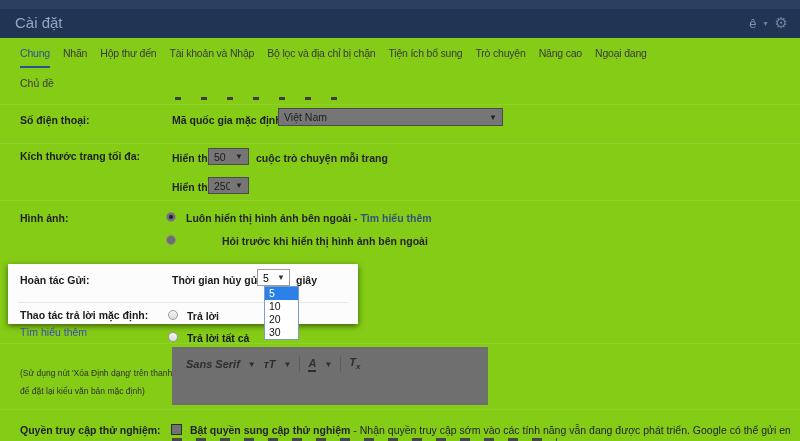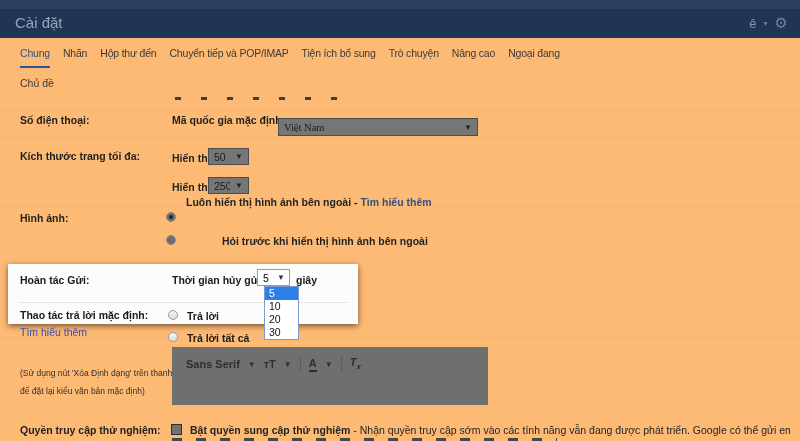--- a/index.html
+++ b/index.html
@@ -1,18 +1,18 @@
 <!DOCTYPE html>
 <html><head>
 <meta charset="utf-8">
 <style>
   * { margin:0; padding:0; box-sizing:border-box; }
   html,body { width:800px; height:441px; overflow:hidden; }
   body { font-family:"Liberation Sans","DejaVu Sans",sans-serif; background:#616161; }
-  .screen { position:relative; width:800px; height:441px; background:#fdba74; overflow:hidden; }
+  .screen { position:relative; width:800px; height:441px; background:#84cc16; overflow:hidden; }
 
   
   .topstrip { position:absolute; left:0; top:0; width:800px; height:9px; background:#2b3e5f; }
   .appbar { position:absolute; left:0; top:9px; width:800px; height:29px; background:#203454; }
   .appbar .title { position:absolute; left:15px; top:5px; font-size:15px; color:#97a5bb; }
   .appbar .right { position:absolute; right:12px; top:5px; display:flex; align-items:center; gap:7px; }
   .acct { color:#8593a9; font-size:13px; cursor:pointer; }
   .caret-sm { color:#6f7d93; font-size:8px; cursor:pointer; }
   .gear { color:#72809a; font-size:15px; cursor:pointer; }
 
@@ -48,21 +48,21 @@
   .wsel .car { font-size:8px; color:#333; padding:0 4px; }
   .wradio { position:absolute; width:10px; height:10px; border-radius:50%; border:1px solid #9c9c9c; background:linear-gradient(#f4f4f4,#dcdcdc); cursor:pointer; }
   .ddlist { position:absolute; left:256px; top:22px; width:35px; background:#fff; border:1px solid #7d9ccd; z-index:5; }
   .ddopt { height:13px; line-height:13px; font-size:10.5px; color:#111; padding-left:4px; cursor:pointer; }
   .ddopt.hl { background:#2b7fe8; color:#fff; }
 
   
   .note { position:absolute; font-size:8.5px; color:#303030; white-space:nowrap; }
   .panel { position:absolute; left:172px; top:347px; width:316px; height:58px; background:#6f6f6f; }
   .tbar { position:absolute; left:14px; top:9px; display:flex; align-items:center; gap:8px; color:#2e2e2e; }
-  .tbtn { font-size:11px; font-weight:bold; color:#2e2e2e; cursor:pointer; white-space:nowrap; }
+  .tbtn { font-size:11px; font-weight:bold; color:#2e2e2e; cursor:pointer; white-space:nowrap;font-style:italic; }
   .tcar { font-size:8px; color:#2e2e2e; cursor:pointer; }
   .tsep { width:1px; height:16px; background:#5c5c5c; }
   .ul { border-bottom:2px solid #2e2e2e; padding-bottom:1px; }
   .tx { font-style:italic; }
   .tx sub { font-size:8px; }
   .preview { position:absolute; left:14px; top:37px; font-size:10.5px; color:#262626; white-space:nowrap; }
 
   .checkbox { position:absolute; width:11px; height:11px; border:1px solid #2e2e2e; background:#717171; cursor:pointer; }
   .exp-desc { position:absolute; left:190px; top:424px; width:600px; font-size:10.5px; color:#242424; white-space:nowrap; overflow:hidden; }
 </style>
@@ -78,58 +78,60 @@
       <span class="acct">ê</span>
       <span class="caret-sm">▾</span>
       <span class="gear">⚙</span>
     </div>
   </div>
 
   <div class="tabs1">
     <span class="tab active">Chung</span>
     <span class="tab">Nhãn</span>
     <span class="tab">Hộp thư đến</span>
-    <span class="tab">Chuyển tiếp và POP/IMAP</span>
+    <span class="tab">Tài khoản và Nhập</span>
+    <span class="tab">Bộ lọc và địa chỉ bị chặn</span>
     <span class="tab">Tiện ích bổ sung</span>
     <span class="tab">Trò chuyện</span>
     <span class="tab">Nâng cao</span>
     <span class="tab">Ngoại đang</span>
   </div>
   <div class="tab2">Chủ đề</div>
 
   <div class="marks" style="left:175px; top:97px; width:165px;"></div>
 
   <div class="divider" style="top:104px;"></div>
   <div class="divider" style="top:143px;"></div>
   <div class="divider" style="top:200px;"></div>
   <div class="divider" style="top:343px;"></div>
   <div class="divider" style="top:409px;"></div>
 
   <div class="lbl" style="left:20px; top:114px;">Số điện thoại:</div>
   <div class="lbl" style="left:172px; top:114px;">Mã quốc gia mặc định:</div>
-  <div class="dsel" style="left:278px; top:118px; width:200px;font-family:Liberation Serif, serif;">
+  <div class="dsel" style="left:278px; top:108px; width:225px;">
     <span class="txt">Việt Nam</span>
     <span class="car">▼</span>
   </div>
 
   <div class="lbl" style="left:20px; top:150px;">Kích thước trang tối đa:</div>
   <div class="val abs" style="left:172px; top:152px;">Hiển thị</div>
   <div class="dsel" style="left:208px; top:148px; width:41px; height:17px;">
     <span class="txt">50</span>
     <span class="car">▼</span>
   </div>
+  <div class="val abs" style="left:256px; top:152px;">cuộc trò chuyện mỗi trang</div>
   <div class="val abs" style="left:172px; top:181px;">Hiển thị</div>
   <div class="dsel" style="left:208px; top:177px; width:41px; height:17px;">
     <span class="txt">250</span>
     <span class="car">▼</span>
   </div>
 
   <div class="lbl" style="left:20px; top:212px;">Hình ảnh:</div>
   <div class="radio sel" style="left:166px; top:212px;"></div>
-  <div class="val abs" style="left:186px; top:196px;"><span>Luôn hiển thị hình ảnh bên ngoài - </span><span class="dimlink">Tìm hiểu thêm</span></div>
+  <div class="val abs" style="left:186px; top:212px;"><span>Luôn hiển thị hình ảnh bên ngoài - </span><span class="dimlink">Tìm hiểu thêm</span></div>
   <div class="radio" style="left:166px; top:235px;"></div>
   <div class="val abs" style="left:186px; top:235px;margin-left:36px;">Hỏi trước khi hiển thị hình ảnh bên ngoài</div>
 
   <div class="spot">
     <div class="slbl" style="left:12px; top:10px;">Hoàn tác Gửi:</div>
     <div class="slbl" style="left:164px; top:10px;">Thời gian hủy gửi:</div>
     <div class="wsel" style="left:249px; top:5px; width:33px;">
       <span class="txt">5</span>
       <span class="car">▼</span>
     </div>

